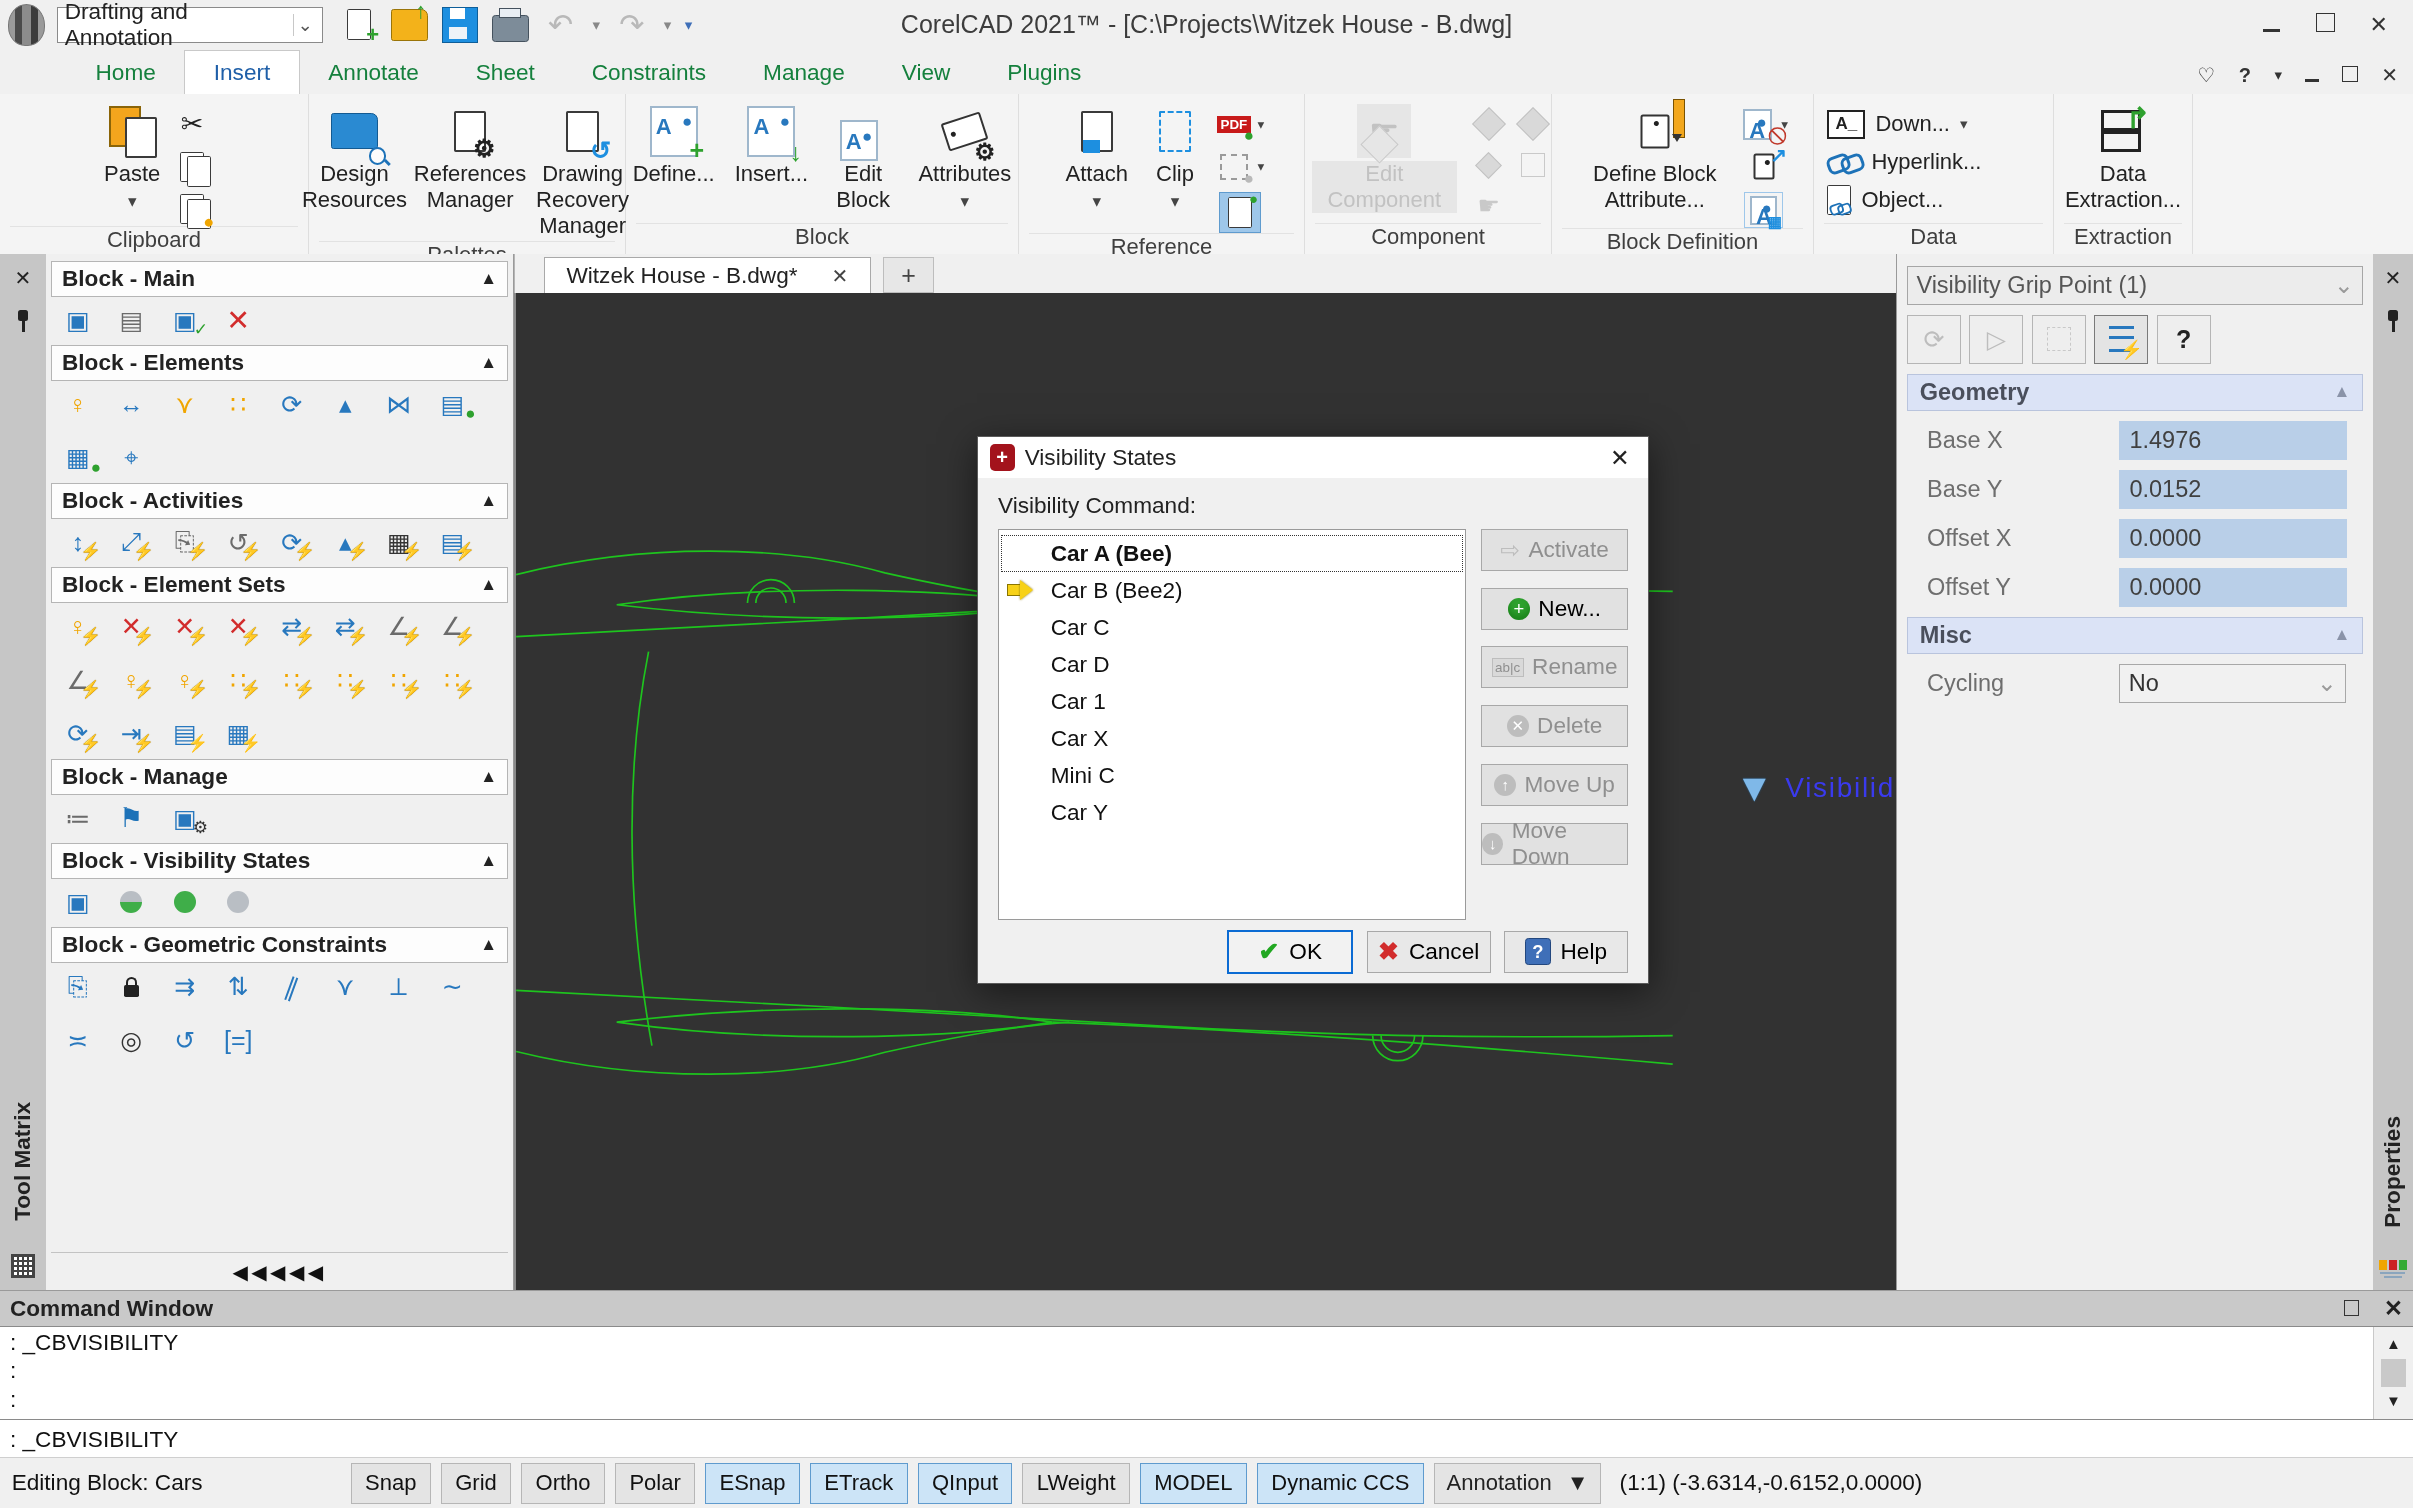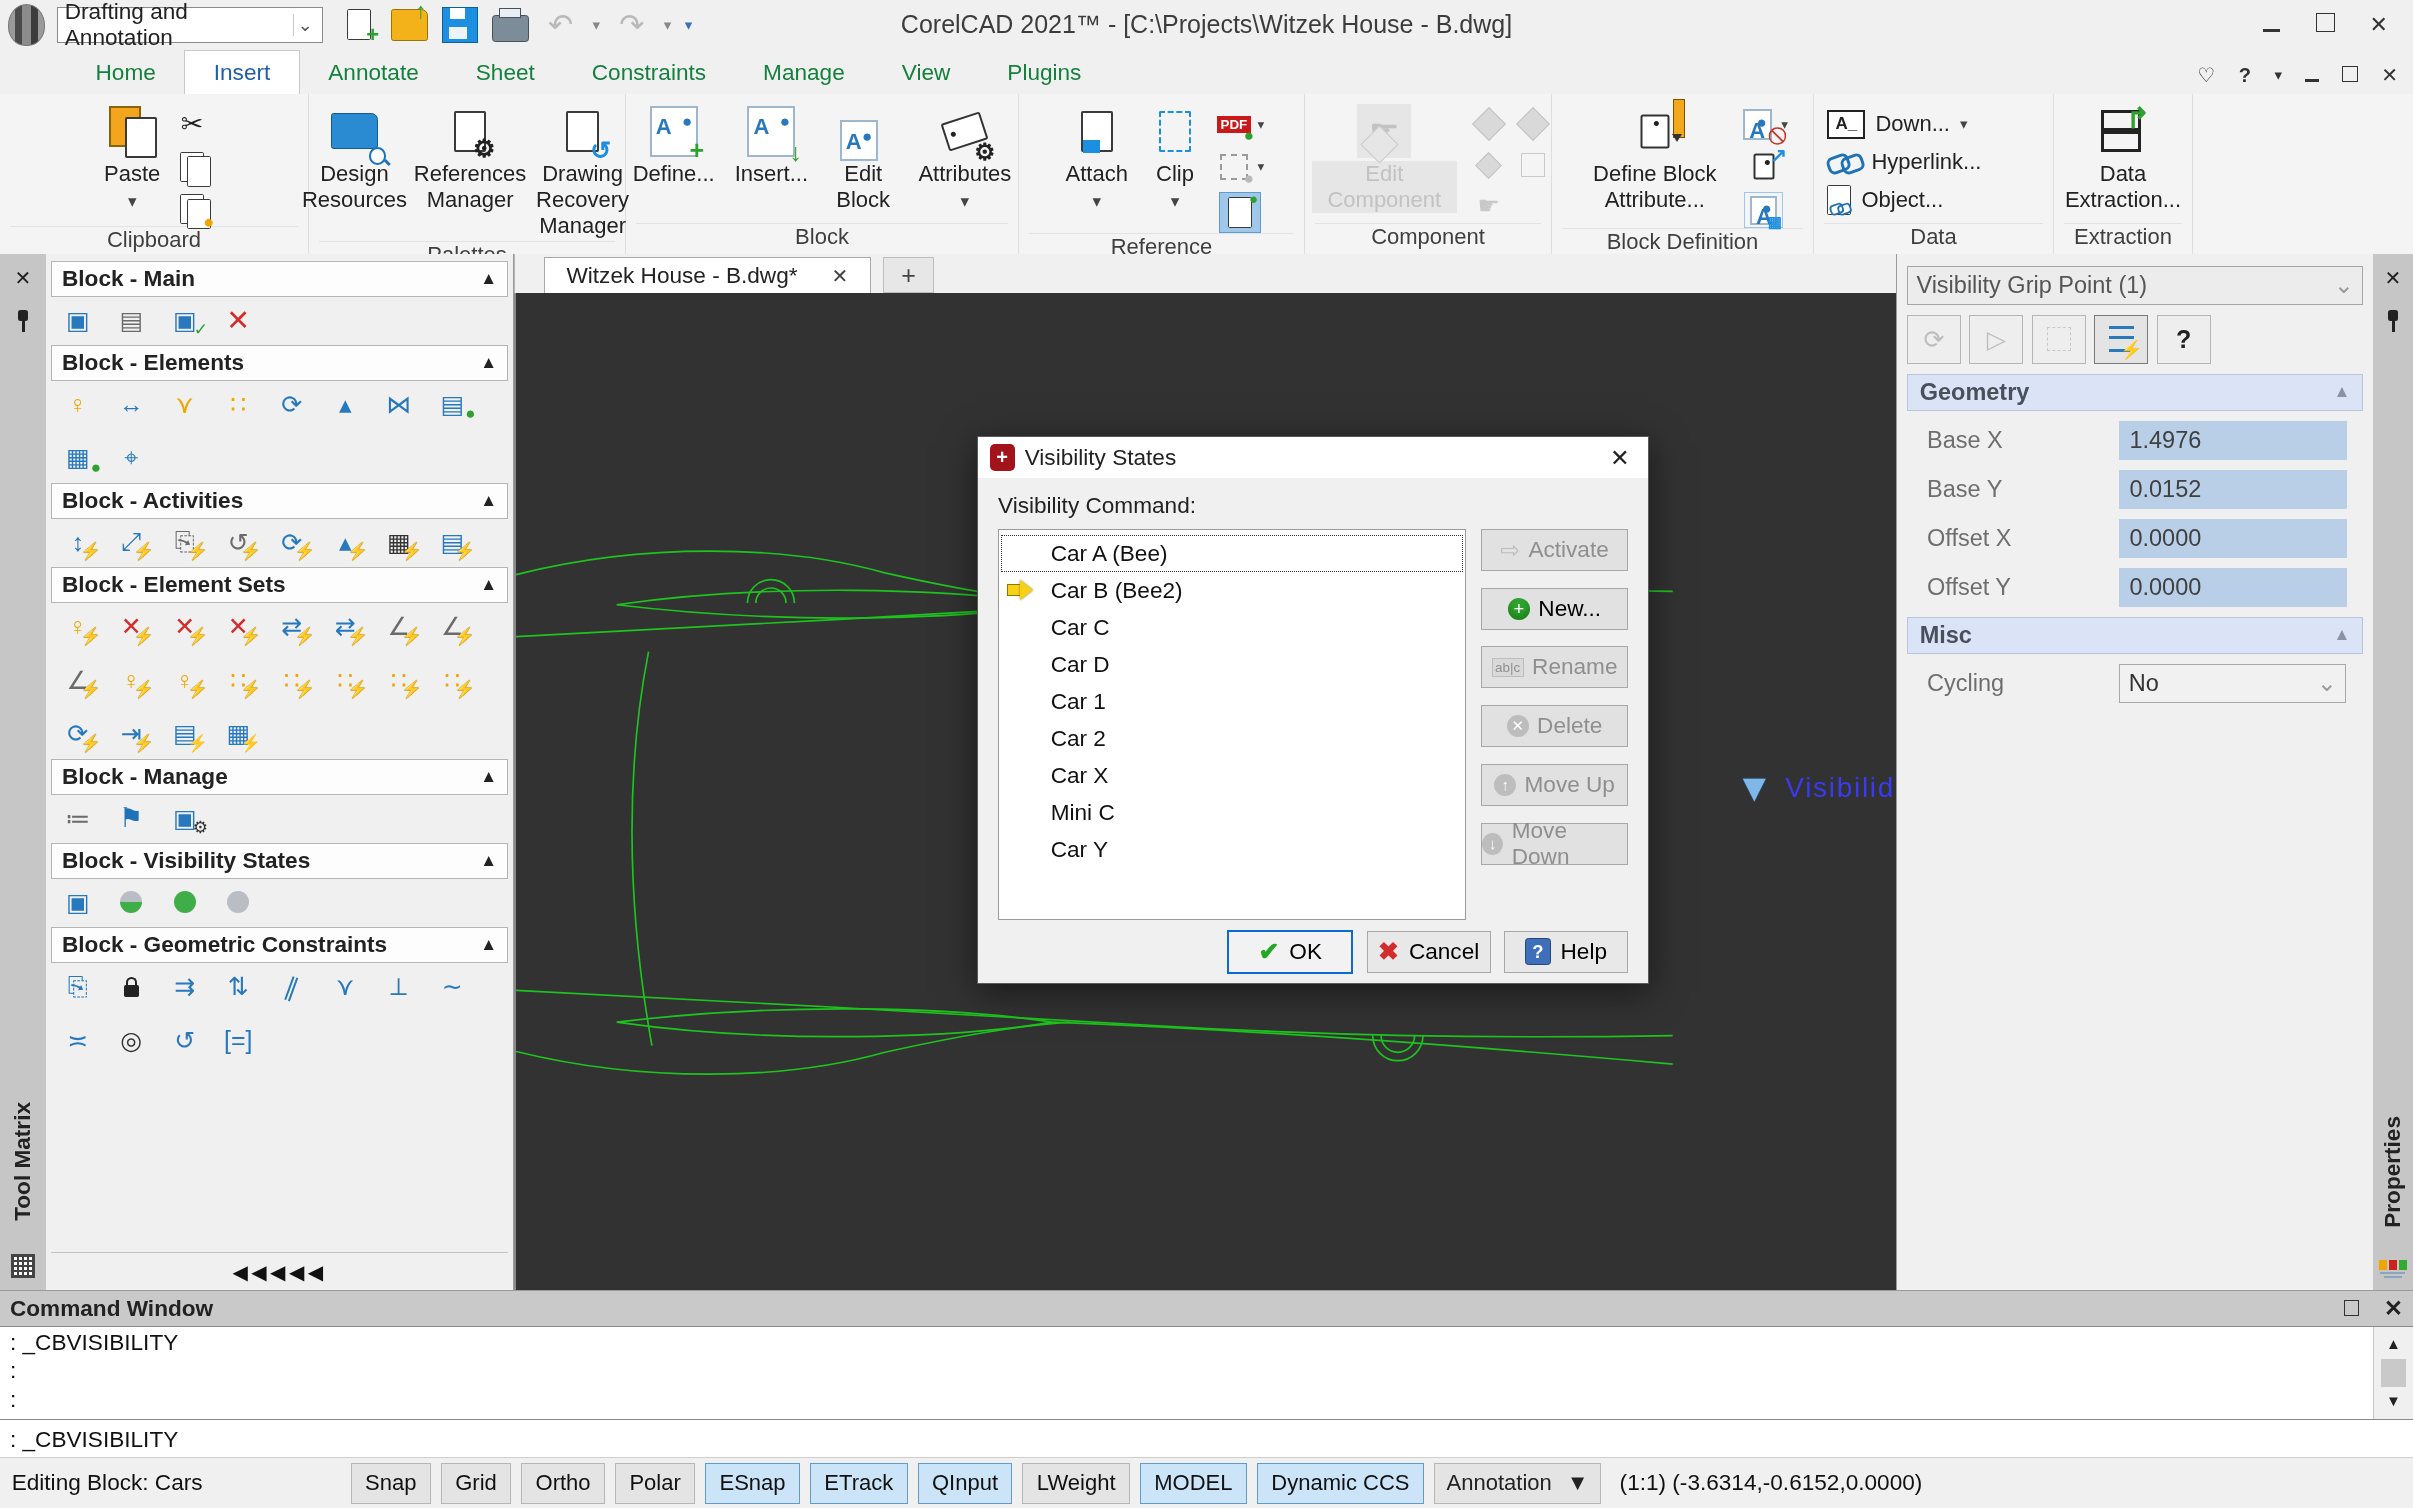--- a/index.html
+++ b/index.html
@@ -144,21 +144,21 @@
        box-shadow:0 8.4px 34px rgba(0,0,0,.5);z-index:50;display:flex;flex-direction:column;}
   .dlg-title{height:47px;background:#fff;display:flex;align-items:center;padding:0 11.7px;font-size:22.6px;}
   .dlg-ico{width:25px;height:27px;background:#a3131c;border-radius:5px;color:#fff;display:flex;align-items:center;justify-content:center;font-size:20px;font-weight:bold;margin-right:10px;}
   .dlg-title .sp{flex:1}
   .dlg-x{font-size:23.5px;color:#222;padding:0 6.7px;}
   .dlg-body{flex:1;padding:15px 20px 0;position:relative;}
   .dlg-lbl{font-size:22.6px;margin-bottom:10px;}
   .dlg-cols{display:flex;gap:15px;}
   .vslist{width:463px;height:379px;background:#fff;border:1.7px solid #9a9a9a;padding:5px 1.7px;overflow:hidden;}
   .vrow{height:37px;display:flex;align-items:center;font-size:22.6px;color:#111;position:relative;padding-left:50px;}
-  .vrow.focus{outline:1.7px dotted #333;outline-offset:-1.7px;}
+  .vrow.focus{outline:1.7px dotted #333;outline-offset:-1.7px;font-weight:bold;}
   .marker{position:absolute;left:6.7px;top:8.4px;display:flex;align-items:center;}
   .marker .mb{width:11.7px;height:10px;background:#f7d117;border:1.7px solid #8a7500;border-right:none;}
   .marker .mt{width:0;height:0;border-top:10px solid transparent;border-bottom:10px solid transparent;border-left:13.4px solid #f7d117;filter:drop-shadow(0 0 0.8px #8a7500);}
   .btncol{display:flex;flex-direction:column;width:147px;gap:11.7px;}
   .dbtn{height:40px;border:1.7px solid #a8a8a8;background:#e1e1e1;display:flex;align-items:center;justify-content:center;gap:8.4px;font-size:22.6px;color:#8f8f8f;}
   .dbtn.on{color:#000;}
   .dbtn .cir{width:22px;height:22px;border-radius:50%;background:#bdbdbd;color:#fff;display:flex;align-items:center;justify-content:center;font-size:15px;}
   .dbtn.on .cir{background:#2ea12e;box-shadow:inset 0 -5px 6.7px rgba(0,90,0,.4);font-size:18.4px;}
   .gap-lg{margin-top:5px;}
   .dlg-foot{height:72px;display:flex;align-items:center;justify-content:flex-end;gap:13.4px;padding:0 20px;}
@@ -760,23 +760,20 @@
           <div class="vrow">
               <span>Car C</span>
             </div>
           <div class="vrow">
               <span>Car D</span>
             </div>
           <div class="vrow">
               <span>Car 1</span>
             </div>
           <div class="vrow">
-              <span>Car 2</span>
-            </div>
-          <div class="vrow">
               <span>Car X</span>
             </div>
           <div class="vrow">
               <span>Mini C</span>
             </div>
           <div class="vrow">
               <span>Car Y</span>
             </div>
         </div>
         <div class="btncol">

